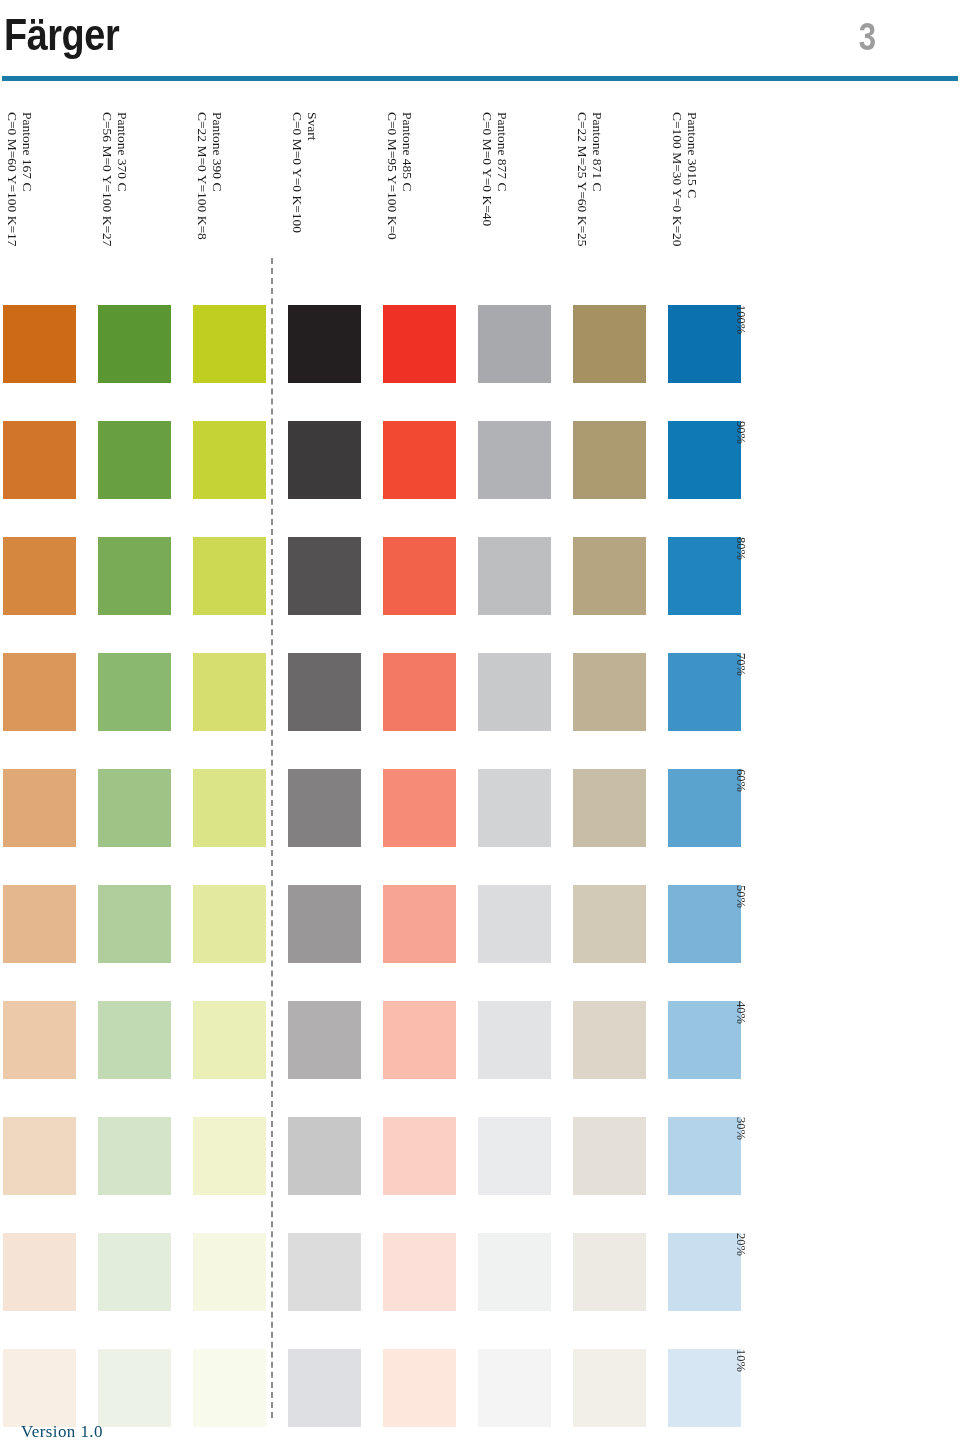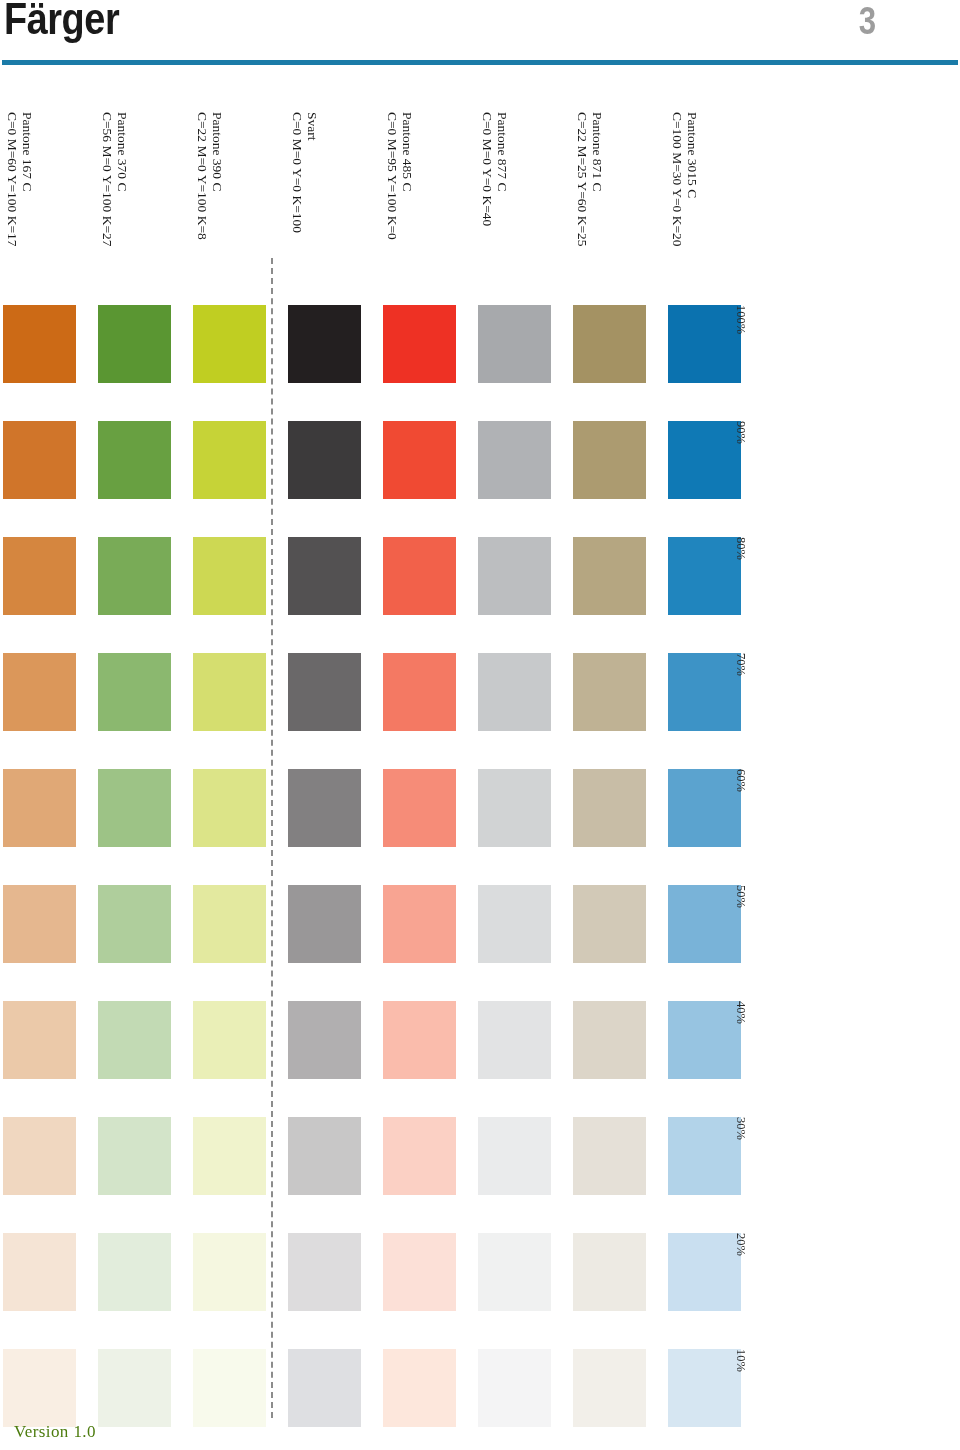--- a/index.html
+++ b/index.html
@@ -12,21 +12,21 @@
     height: 1450px;
     position: relative;
     font-family: "Liberation Serif", "DejaVu Serif", serif;
     overflow: hidden;
   }
 
   
   #page-header {
     position: absolute;
     left: 0;
-    top: 0;
+    top: 16px;
     width: 884px;
     height: 75px;
   }
   #page-title {
     position: absolute;
     left: 4px;
     top: -6px;
     font-family: "Liberation Sans", "DejaVu Sans", sans-serif;
     font-weight: bold;
     font-size: 44px;
@@ -108,25 +108,25 @@
     left: 271px;
     top: 258px;
     width: 0;
     height: 1160px;
     border-left: 2px dashed #8c8c8c;
   }
 
   
   #page-footer {
     position: absolute;
-    left: 14px;
+    left: 21px;
     bottom: 8px;
     font-family: "Liberation Serif", "DejaVu Serif", serif;
     font-size: 17px;
-    color: #4d7c0f;
+    color: #0c4a6e;
     letter-spacing: 0.4px;
   }
 </style>
 </head>
 <body>
 
 <div id="page-header">
   <div id="page-title">Färger</div>
   <div id="page-number">3</div>
   <div id="header-rule" style="background: rgb(27, 123, 168);"></div>

